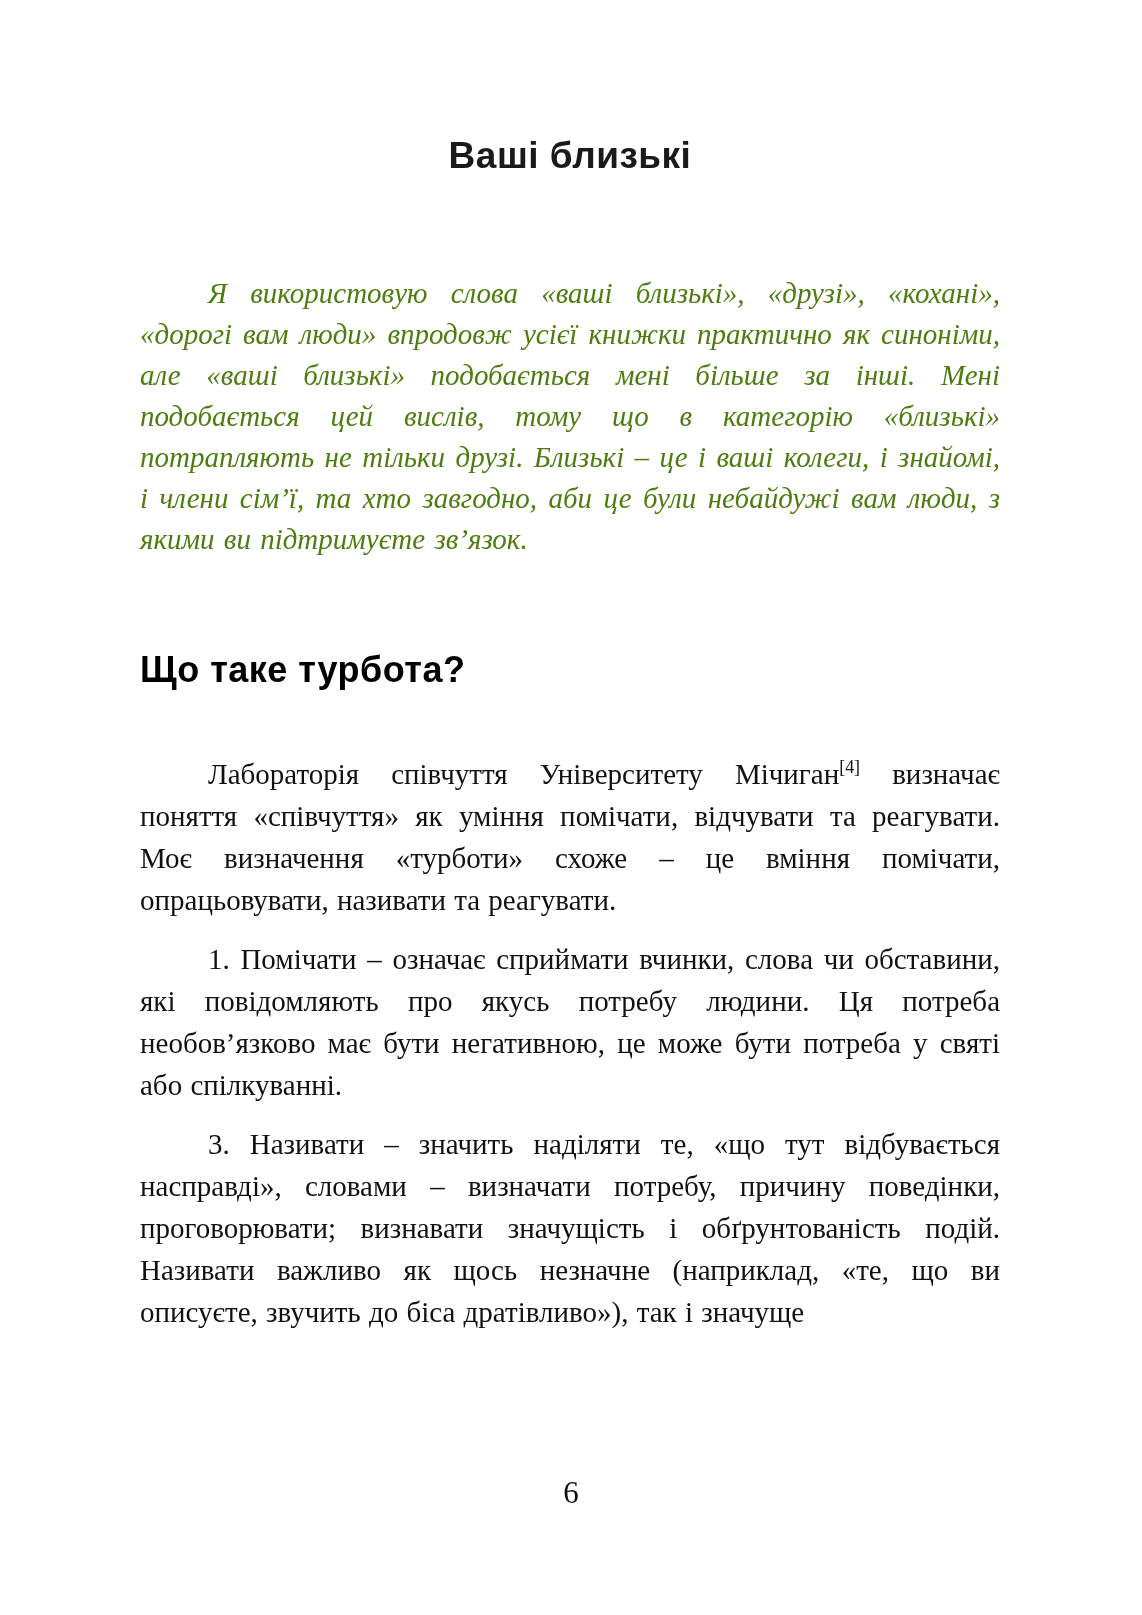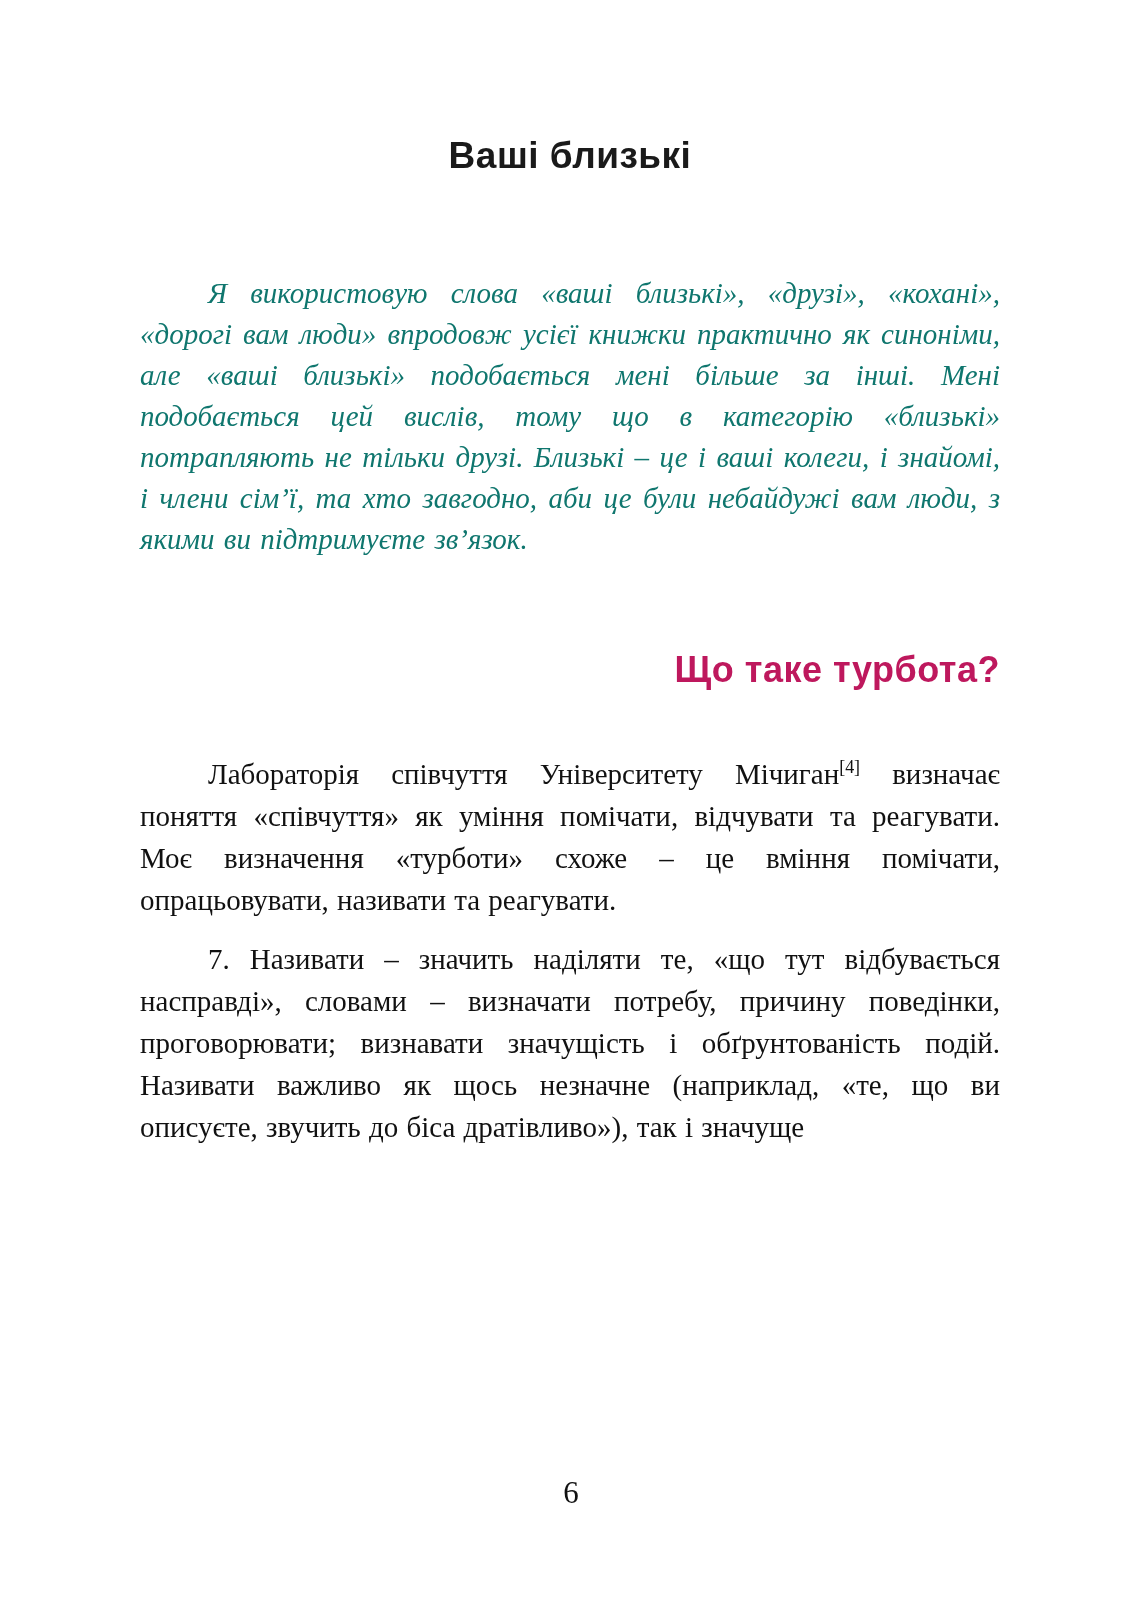--- a/index.html
+++ b/index.html
@@ -31,34 +31,34 @@
     color: #1a1a1a;
     letter-spacing: 0.5px;
   }
 
   .intro-paragraph {
     margin-top: 96px;
     font-family: "Liberation Serif", "DejaVu Serif", serif;
     font-style: italic;
     font-size: 29px;
     line-height: 41px;
-    color: #0f766e;
+    color: #4d7c0f;
     text-align: justify;
     text-indent: 68px;
     word-spacing: 2px;
   }
 
   .section-heading {
     margin-top: 90px;
-    text-align: right;
+    text-align: left;
     font-family: "Liberation Sans", "DejaVu Sans", sans-serif;
     font-weight: 700;
     font-size: 36px;
     line-height: 1.1;
-    color: #be185d;
+    color: #000000;
     letter-spacing: 0.5px;
   }
 
   .body-block {
     margin-top: 64px;
   }
 
   .body-paragraph {
     font-family: "Liberation Serif", "DejaVu Serif", serif;
     font-size: 29px;
@@ -98,21 +98,22 @@
     <p class="intro-paragraph">Я використовую слова «ваші близькі», «друзі», «кохані», «дорогі вам люди» впродовж усієї книжки практично як синоніми, але «ваші близькі» подобається мені більше за інші. Мені подобається цей вислів, тому що в категорію «близькі» потрапляють не тільки друзі. Близькі – це і ваші колеги, і знайомі, і члени сім’ї, та хто завгодно, аби це були небайдужі вам люди, з якими ви підтримуєте зв’язок.</p>
 
     <h2 class="section-heading">Що таке турбота?</h2>
 
     <div class="body-block">
 
       <p class="body-paragraph">
         <span>Лабораторія співчуття Університету Мічиган</span><sup>[4]</sup><span> визначає поняття «співчуття» як уміння помічати, відчувати та реагувати. Моє визначення «турботи» схоже – це вміння помічати, опрацьовувати, називати та реагувати.</span>
       </p>
 
+      <p class="body-paragraph">1. Помічати – означає сприймати вчинки, слова чи обставини, які повідомляють про якусь потребу людини. Ця потреба необов’язково має бути негативною, це може бути потреба у святі або спілкуванні.</p>
 
 
-      <p class="body-paragraph">7. Називати – значить наділяти те, «що тут відбувається насправді», словами – визначати потребу, причину поведінки, проговорювати; визнавати значущість і обґрунтованість подій. Називати важливо як щось незначне (наприклад, «те, що ви описуєте, звучить до біса дратівливо»), так і значуще</p>
+      <p class="body-paragraph">3. Називати – значить наділяти те, «що тут відбувається насправді», словами – визначати потребу, причину поведінки, проговорювати; визнавати значущість і обґрунтованість подій. Називати важливо як щось незначне (наприклад, «те, що ви описуєте, звучить до біса дратівливо»), так і значуще</p>
 
     </div>
   </div>
 
   <div class="page-number">6</div>
 </div>
 
 </body></html>

